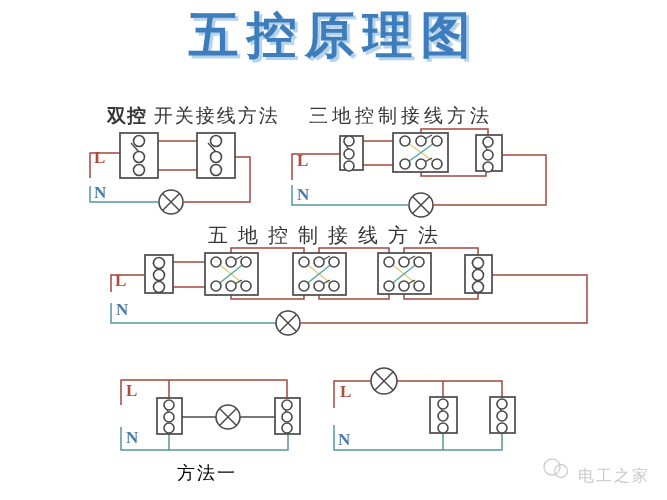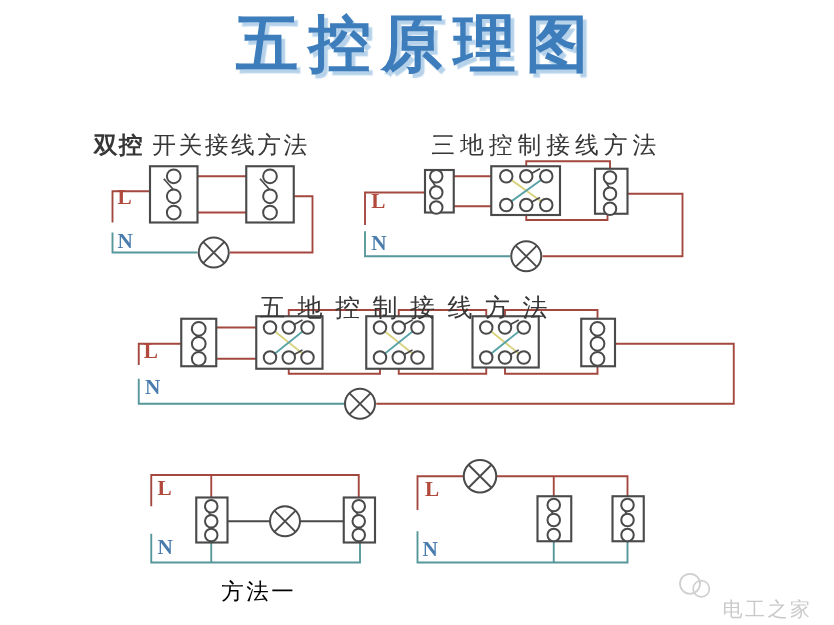--- a/index.html
+++ b/index.html
@@ -8,28 +8,28 @@
     font-family:"Liberation Serif","DejaVu Serif",serif;
   }
   .page-title{
     position:absolute;top:2px;left:0;width:100%;text-align:center;
     font-size:50px;font-weight:bold;color:#3e7dbb;letter-spacing:8px;
     text-shadow:3px 3px 1px #b5d2ea;white-space:nowrap;
   }
   .heading{
     position:absolute;font-size:19px;color:#363636;white-space:nowrap;letter-spacing:2px;
   }
-  .heading .hb{font-weight:bold;font-family:"Liberation Sans","DejaVu Sans",sans-serif;letter-spacing:1px;}
+  .heading .hb{font-weight:bold;font-family:"Liberation Sans","DejaVu Sans",sans-serif;letter-spacing:1px;margin-left:32px;}
   .heading.h2{letter-spacing:4px;}
   .heading.h3{font-size:20px;letter-spacing:10px;}
   .lbl{position:absolute;font-size:17px;font-weight:bold;line-height:1;}
   .lbl.live{color:#b1493d;}
   .lbl.neutral{color:#4a7dae;}
   .caption{position:absolute;font-size:18px;color:#000000;letter-spacing:2px;white-space:nowrap;}
-  .watermark{position:absolute;left:578px;top:478px;font-size:16px;color:#c9c9c9;letter-spacing:2px;white-space:nowrap;}
+  .watermark{position:absolute;left:578px;top:466px;font-size:16px;color:#c9c9c9;letter-spacing:2px;white-space:nowrap;}
   svg.circuit{position:absolute;left:0;top:0;}
   
   .wl{stroke:#a3473f;stroke-width:1.5;fill:none;}
   .wn{stroke:#55979a;stroke-width:1.5;fill:none;}
   .wd{stroke:#4a4a4a;stroke-width:1.5;fill:none;}
   .cy{stroke:#d9d27d;stroke-width:1.5;fill:none;}
   .ct{stroke:#57a3a7;stroke-width:1.5;fill:none;}
   .box{fill:#ffffff;stroke:#4a4a4a;stroke-width:1.7;}
   .term{fill:#ffffff;stroke:#4a4a4a;stroke-width:1.6;}
   .lever{stroke:#4a4a4a;stroke-width:1.4;fill:none;}
@@ -261,25 +261,25 @@
       <circle class="wm-icon" cx="561" cy="471" r="6.5"></circle>
     </g>
   </svg>
 
   <div class="page-title">五控原理图</div>
 
   <div class="heading" style="left:75px;top:103px;"><span class="hb">双控</span><span> 开关接线方法</span></div>
   <div class="lbl live" style="left:94px;top:149px;">L</div>
   <div class="lbl neutral" style="left:94px;top:184px;">N</div>
 
-  <div class="heading h2" style="left:309px;top:103px;margin-left:36px;">三地控制接线方法</div>
+  <div class="heading h2" style="left:309px;top:103px;">三地控制接线方法</div>
   <div class="lbl live" style="left:297px;top:152px;">L</div>
   <div class="lbl neutral" style="left:297px;top:186px;">N</div>
 
-  <div class="heading h3" style="left:208px;top:233px;">五地控制接线方法</div>
+  <div class="heading h3" style="left:208px;top:222px;">五地控制接线方法</div>
   <div class="lbl live" style="left:115px;top:272px;">L</div>
   <div class="lbl neutral" style="left:116px;top:301px;">N</div>
 
 
   <div class="lbl live" style="left:126px;top:382px;">L</div>
   <div class="lbl neutral" style="left:126px;top:429px;">N</div>
   <div class="caption" style="left:177px;top:461px;">方法一</div>
 
   <div class="lbl live" style="left:340px;top:383px;">L</div>
   <div class="lbl neutral" style="left:338px;top:431px;">N</div>

